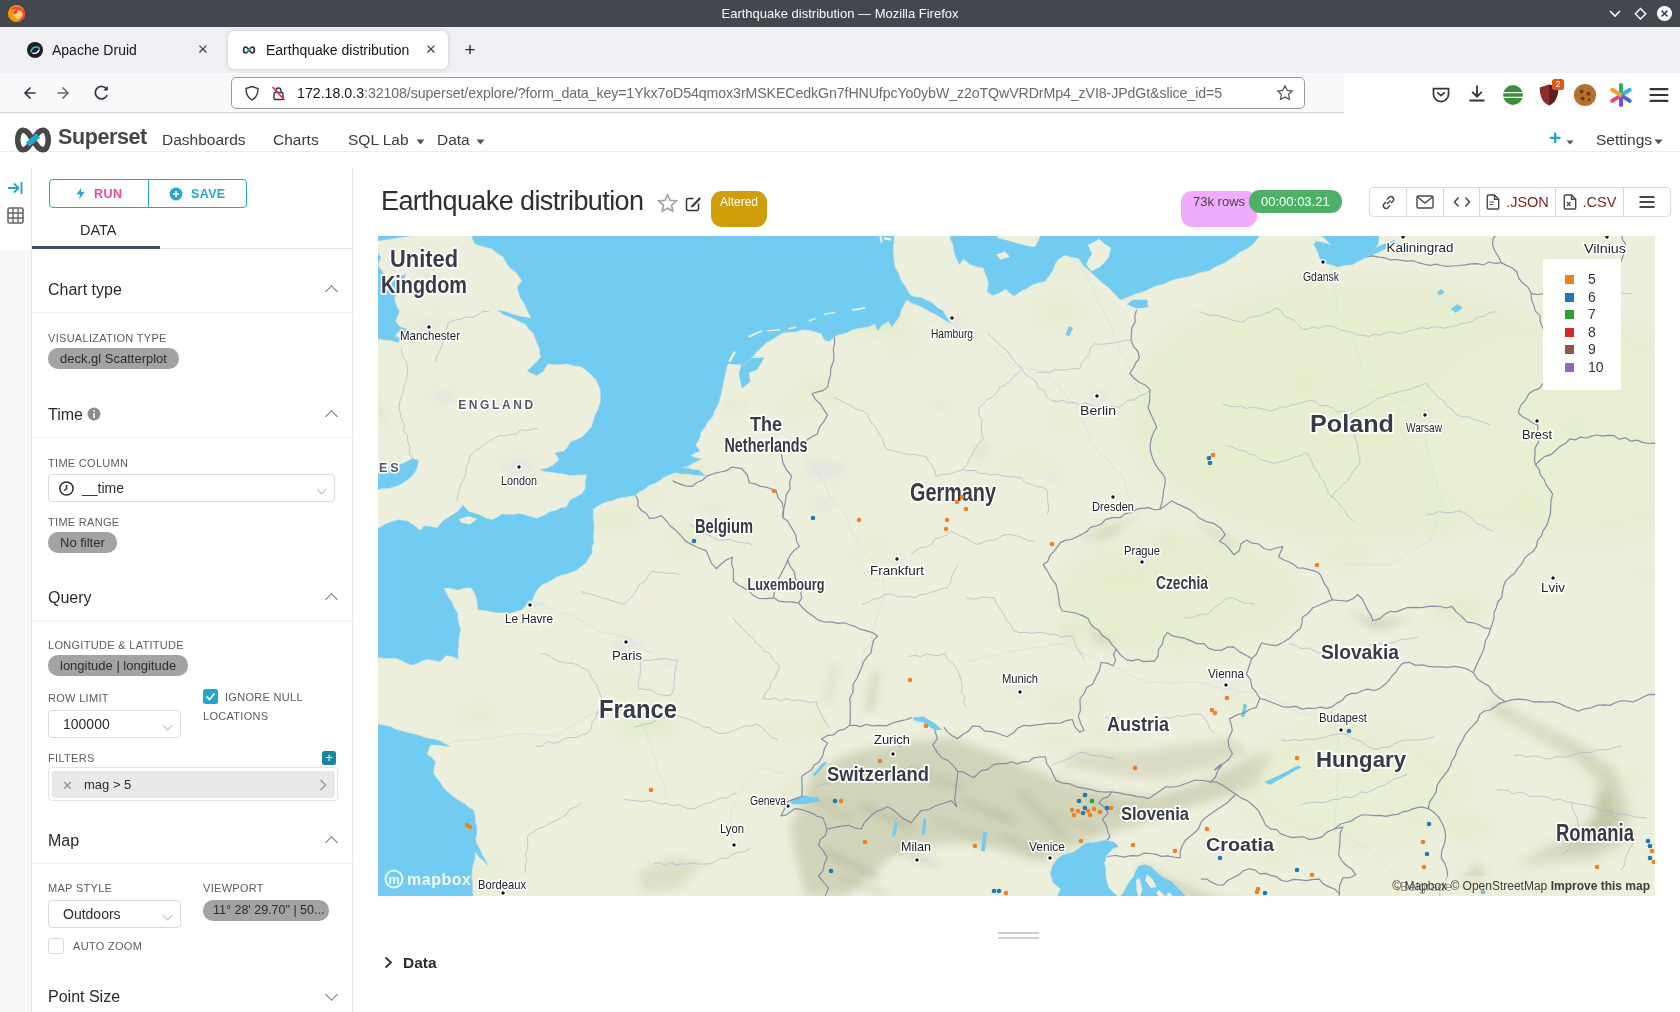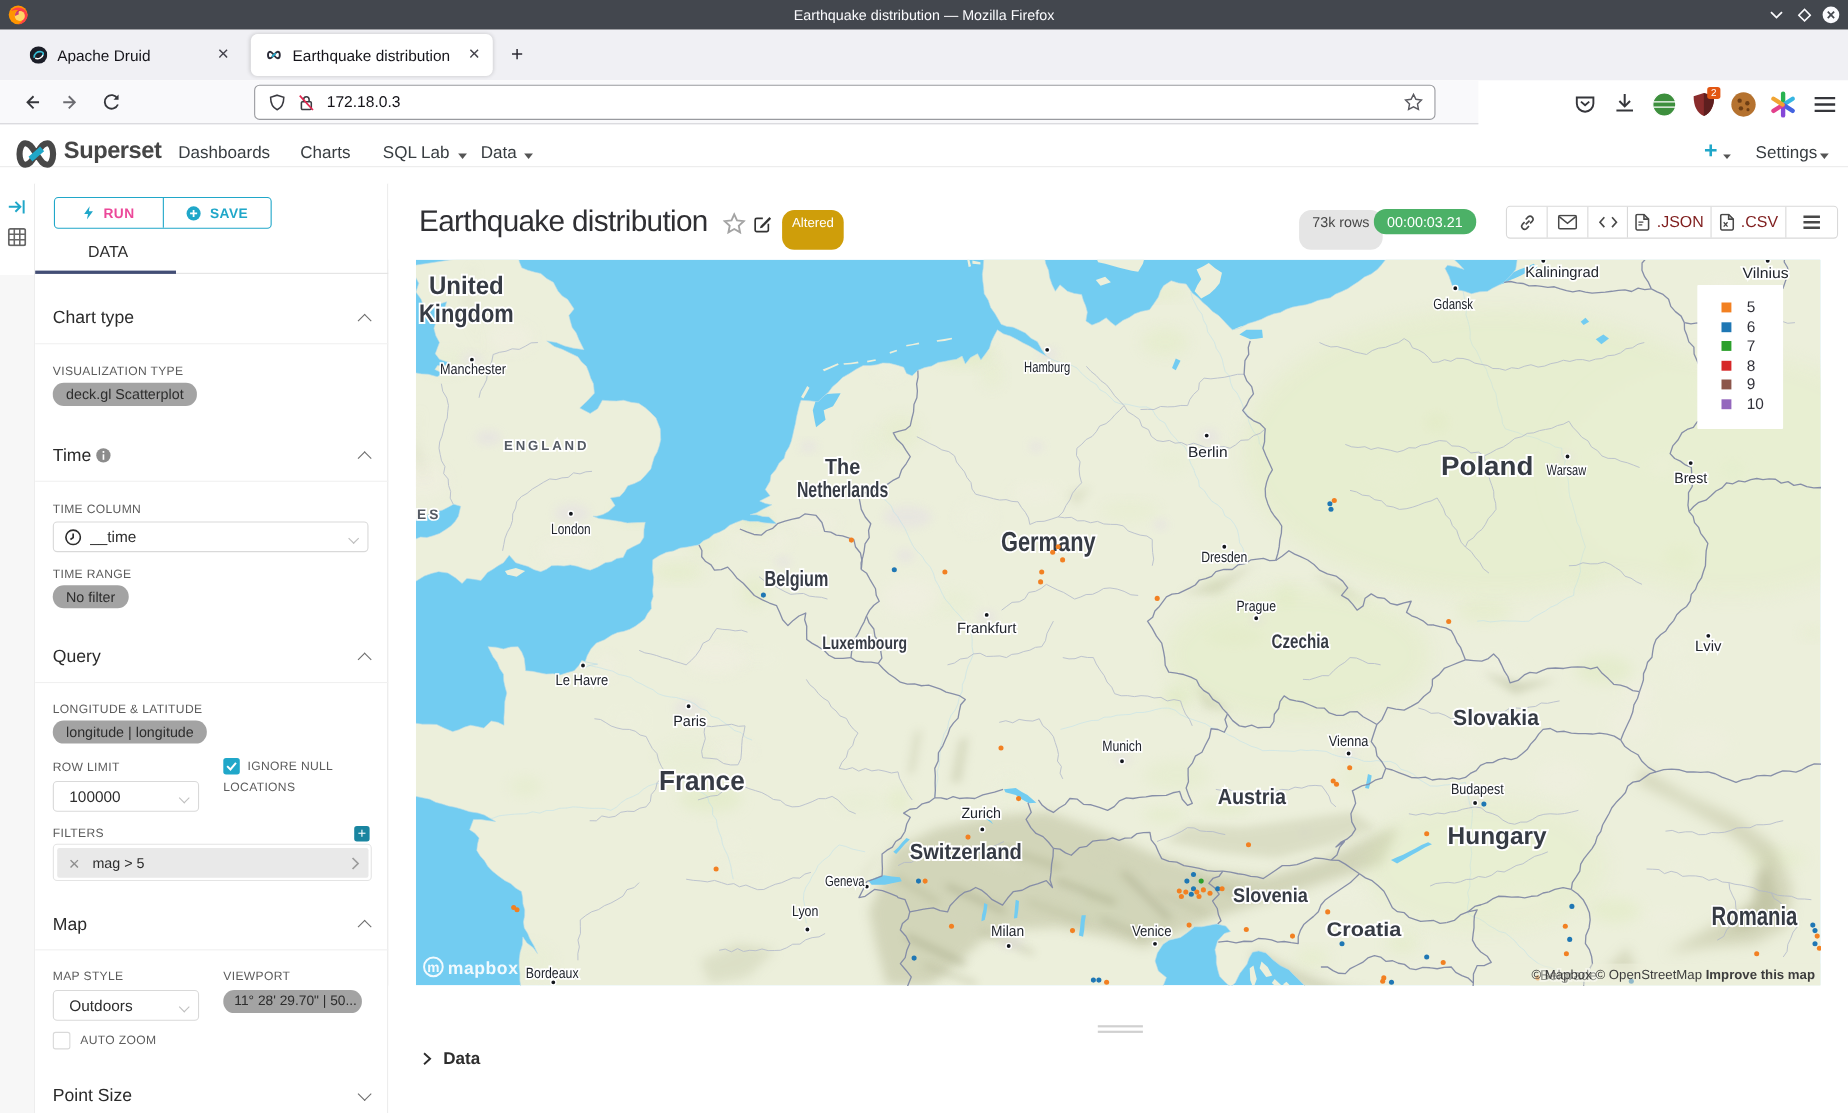--- a/index.html
+++ b/index.html
@@ -116,20 +116,21 @@
   <div id="urlbar">
     <svg style="margin-left:12px" width="16" height="16" viewBox="0 0 16 16">
       <path d="M8 1.5 L14 3.5 C14 9 12 13 8 14.8 C4 13 2 9 2 3.5 Z" fill="none" stroke="#3a3a40" stroke-width="1.4"></path>
       </svg>
     <svg style="margin-left:10px" width="17" height="17" viewBox="0 0 17 17">
       <rect x="4" y="7.5" width="9" height="7" rx="1" fill="none" stroke="#3a3a40" stroke-width="1.4"></rect>
       <path d="M6 7.5 V5.5 A2.5 2.5 0 0 1 11 5.5 V7.5" fill="none" stroke="#3a3a40" stroke-width="1.4"></path>
       <path d="M2.5 2 L14.5 15" stroke="#e22850" stroke-width="1.6"></path>
       </svg>
     <span class="host" style="margin-left:10px">172.18.0.3</span>
+      <span class="rest">:32108/superset/explore/?form_data_key=1Ykx7oD54qmox3rMSKECedkGn7fHNUfpcYo0ybW_z2oTQwVRDrMp4_zVI8-JPdGt&amp;slice_id=5</span>
     <svg style="margin-left:auto;margin-right:10px;flex:none" width="18" height="18" viewBox="0 0 18 18">
       <path d="M9 1.8 L11.2 6.3 L16.2 7 L12.6 10.5 L13.5 15.4 L9 13.1 L4.5 15.4 L5.4 10.5 L1.8 7 L6.8 6.3 Z" fill="none" stroke="#5a5a60" stroke-width="1.3"></path>
       </svg>
   </div>
   <svg class="navicon" style="left:1427px;top:7px" width="26" height="26" viewBox="0 0 26 26">
     <path d="M6 8 h14 v5 a7 7 0 0 1 -14 0 Z" fill="none" stroke="#35363b" stroke-width="1.6"></path>
     <path d="M9.5 11.5 L13 14.5 L16.5 11.5" stroke="#35363b" stroke-width="1.6" fill="none"></path>
     </svg>
   <svg class="navicon" style="left:1463px;top:7px" width="26" height="26" viewBox="0 0 26 26">
     <path d="M13 5 V15 M8.5 11 L13 15.5 L17.5 11 M6 19 H20" stroke="#35363b" stroke-width="1.7" fill="none"></path>
@@ -294,21 +295,21 @@
 <div id="charthead">
   <div class="abs" style="left:28px;top:19px;font-size:27px;color:#2f2f33;letter-spacing:-.6px">Earthquake distribution</div>
   <svg class="abs" style="left:304px;top:26px" width="21" height="20" viewBox="0 0 21 20">
     <path d="M10.5 1.8 L13 7.3 L19.2 8 L14.6 12.2 L15.8 18.2 L10.5 15.2 L5.2 18.2 L6.4 12.2 L1.8 8 L8 7.3 Z" fill="none" stroke="#a3a3a3" stroke-width="1.7"></path>
     </svg>
   <svg class="abs" style="left:332px;top:28px" width="17" height="17" viewBox="0 0 17 17">
     <path d="M13.5 8.5 V14 a1.5 1.5 0 0 1 -1.5 1.5 H3 A1.5 1.5 0 0 1 1.5 14 V5 A1.5 1.5 0 0 1 3 3.5 H8.5" fill="none" stroke="#333" stroke-width="1.5"></path>
     <path d="M6.5 10.5 L14.5 2.3 L16 3.8 L8 12 L5.8 12.5 Z" fill="#333"></path>
     </svg>
   <div class="hpill" style="left:358px;top:24px;background:#cf9e0a;color:#fff;font-size:12px;padding:0 9px">Altered</div>
-  <div class="hpill" style="left:828px;top:24px;background:#e5e5e5;color:#474747">73k rows</div>
+  <div class="hpill" style="left:828px;top:24px;background:#f0abfc;color:#474747">73k rows</div>
   <div class="hpill" style="left:896px;top:23px;background:#4cb167;color:#fff;height:23px;line-height:23px">00:00:03.21</div>
   <div class="btngroup" style="left:1016px;top:20px;height:30px">
     <div class="cell" style="width:37px">
         <svg width="17" height="17" viewBox="0 0 17 17">
           <path d="M7 10 L10.5 6.5 M6 8 L4 10 a2.7 2.7 0 0 0 3.8 3.8 L10 11.5 M11 9 L13 7 A2.7 2.7 0 0 0 9.2 3.2 L7 5.5" stroke="#484848" stroke-width="1.5" fill="none"></path>
         </svg>
       </div>
     <div class="cell" style="width:37px">
         <svg width="18" height="14" viewBox="0 0 18 14">
           <rect x="1" y="1" width="16" height="12" rx="1.2" fill="none" stroke="#484848" stroke-width="1.4"></rect>

